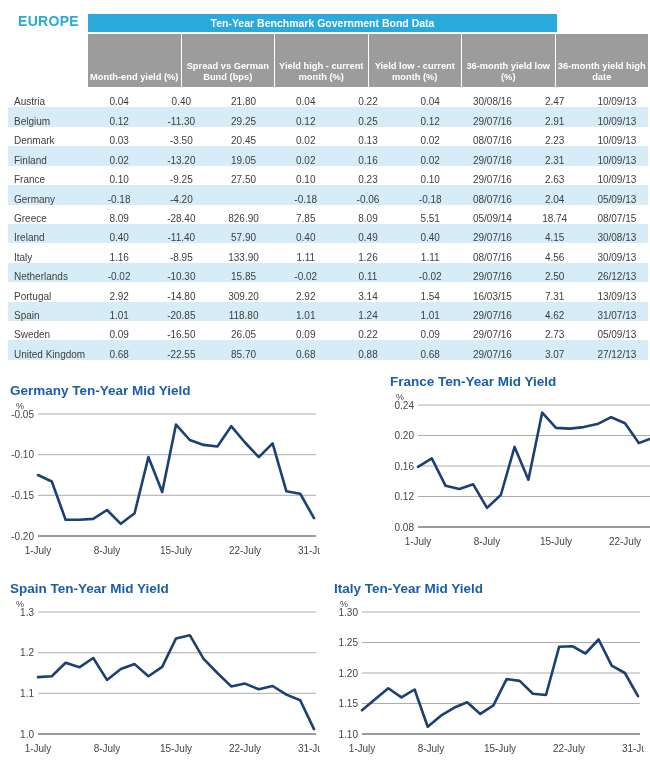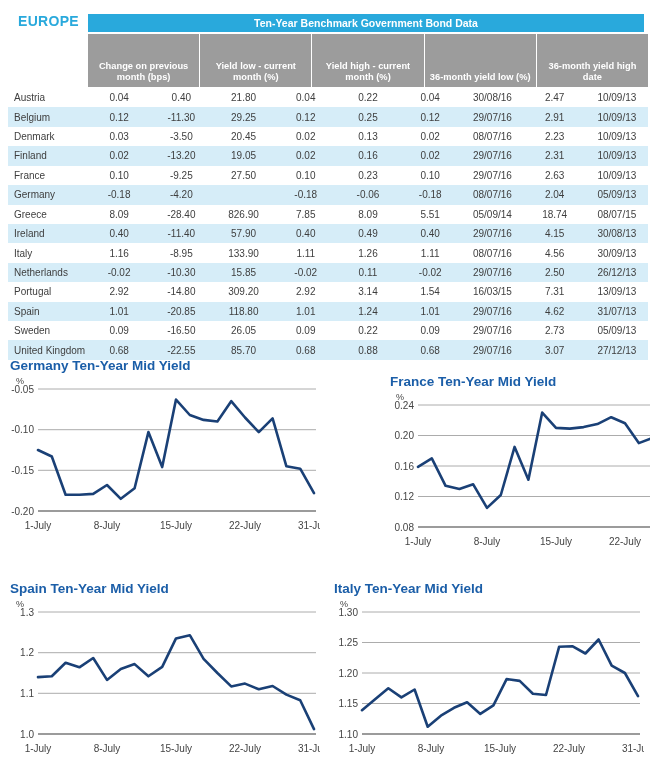--- a/index.html
+++ b/index.html
@@ -8,67 +8,68 @@
     width: 650px; height: 774px; position: relative;
     font-family: "Liberation Sans", sans-serif;
     -webkit-font-smoothing: antialiased;
   }
   .region-label {
     position: absolute; left: 18px; top: 13px;
     color: var(--accent, #29A9DC); font-weight: bold; font-size: 14px;
     letter-spacing: 0.3px;
   }
   .title-bar {
-    position: absolute; left: 88px; top: 14px; width: 556px; height: 18px;
+    position: absolute; left: 88px; top: 14px; width: 469px; height: 18px;
     background: var(--accent, #29A9DC); color: #ffffff;
     font-weight: bold; font-size: 10.5px;
     display: flex; align-items: center; justify-content: center;
   }
   .col-headers {
     position: absolute; left: 88px; top: 34px; width: 560px; height: 53px;
     display: flex; gap: 1px;
   }
   .col-header {
     flex: 1 1 0; background: var(--hdr-gray, #9C9C9C); color: #ffffff;
     font-weight: bold; font-size: 9.3px; line-height: 1.18;
     display: flex; align-items: flex-end; justify-content: center;
     text-align: center; padding: 3px 1px 4px 1px;
   }
   .table-body { position: absolute; left: 8px; top: 88px; width: 640px; }
   .trow {
-    display: flex; height: 19.43px; align-items: center;
+    display: flex; height: 19.43px; align-items: flex-end;
     font-size: 10px; color: #3E3E3E;
   }
   .trow.alt { background: var(--stripe, #D6EDF8); }
   .tcell-country { width: 80px; padding-left: 6px; text-align: left; }
   .tcell { width: 62.22px; text-align: center; }
   .chart { position: absolute; width: 312px; }
   .chart-title {
     color: var(--chart-title, #1B5EA8); font-weight: bold; font-size: 13.5px;
     margin: 0 0 2px 2px; white-space: nowrap;
   }
-  #chart-0 { left: 8px;   top: 358px; }
+  #chart-0 { left: 8px;   top: 383px; }
   #chart-1 { left: 348px; top: 374px; margin-left: 40px; }
   #chart-2 { left: 8px;   top: 581px; }
   #chart-3 { left: 332px; top: 581px; }
   svg text { font-family: "Liberation Sans", sans-serif; }
 </style>
 </head>
 <body>
 
 <div class="region-label">EUROPE</div>
 
 <div class="title-bar">
   <span>Ten-Year Benchmark Government Bond Data</span>
 </div>
 
 <div class="col-headers">
-    <div class="col-header">Change on previous month (bps)</div>
+    <div class="col-header">Month-end yield (%)</div>
+    <div class="col-header">Spread vs German Bund (bps)</div>
+    <div class="col-header">Yield high - current month (%)</div>
     <div class="col-header">Yield low - current month (%)</div>
-    <div class="col-header">Yield high - current month (%)</div>
     <div class="col-header">36-month yield low (%)</div>
     <div class="col-header">36-month yield high date</div>
   </div>
 
 <div class="table-body">
     <div class="trow">
       <div class="tcell-country">Austria</div>
       <div class="tcell">0.04</div>
       <div class="tcell">0.40</div>
       <div class="tcell">21.80</div>

